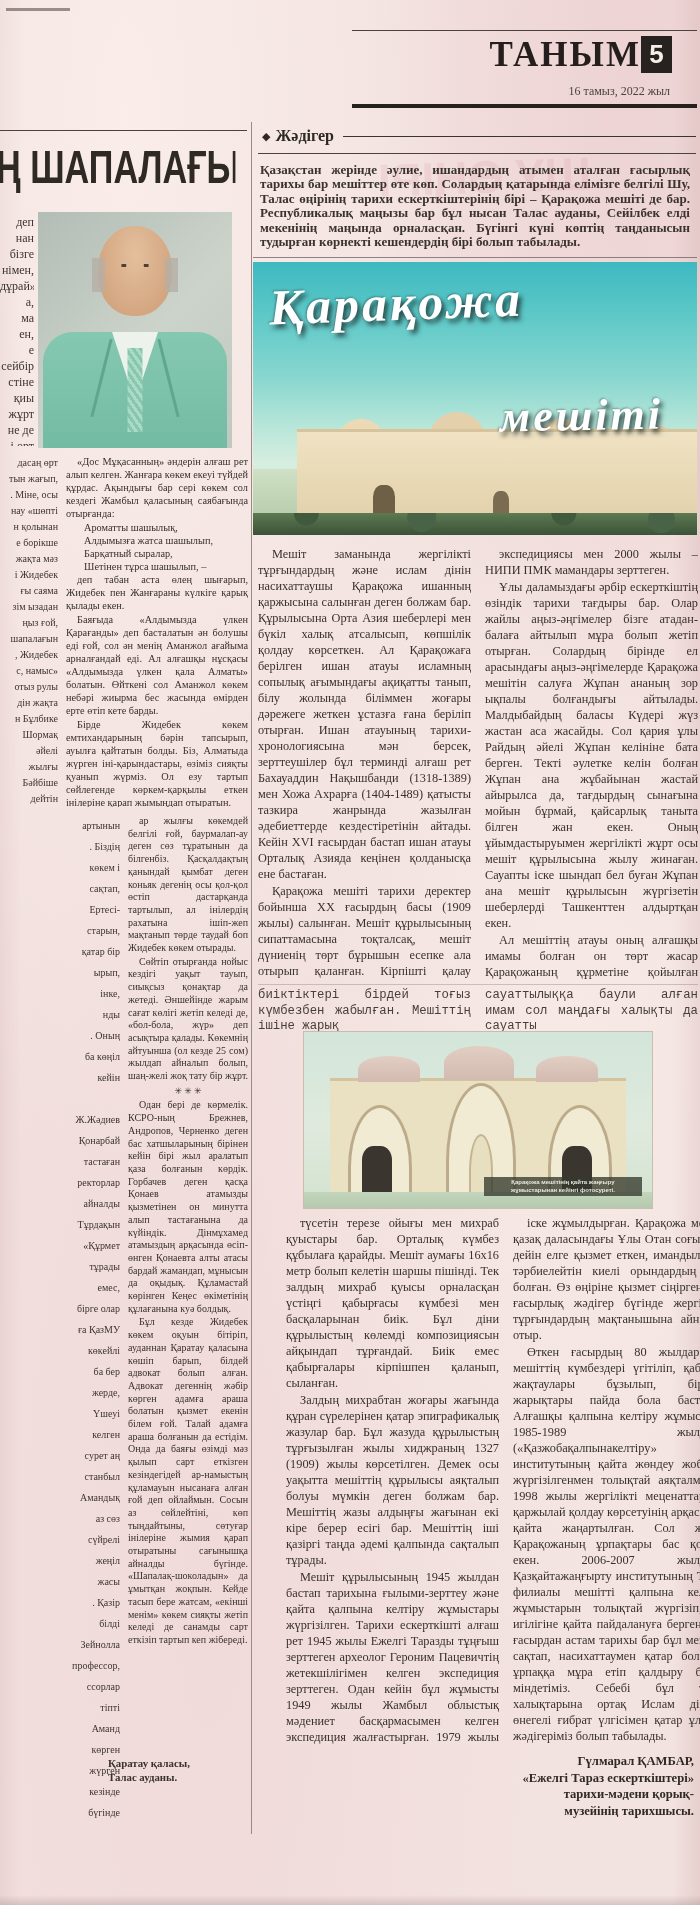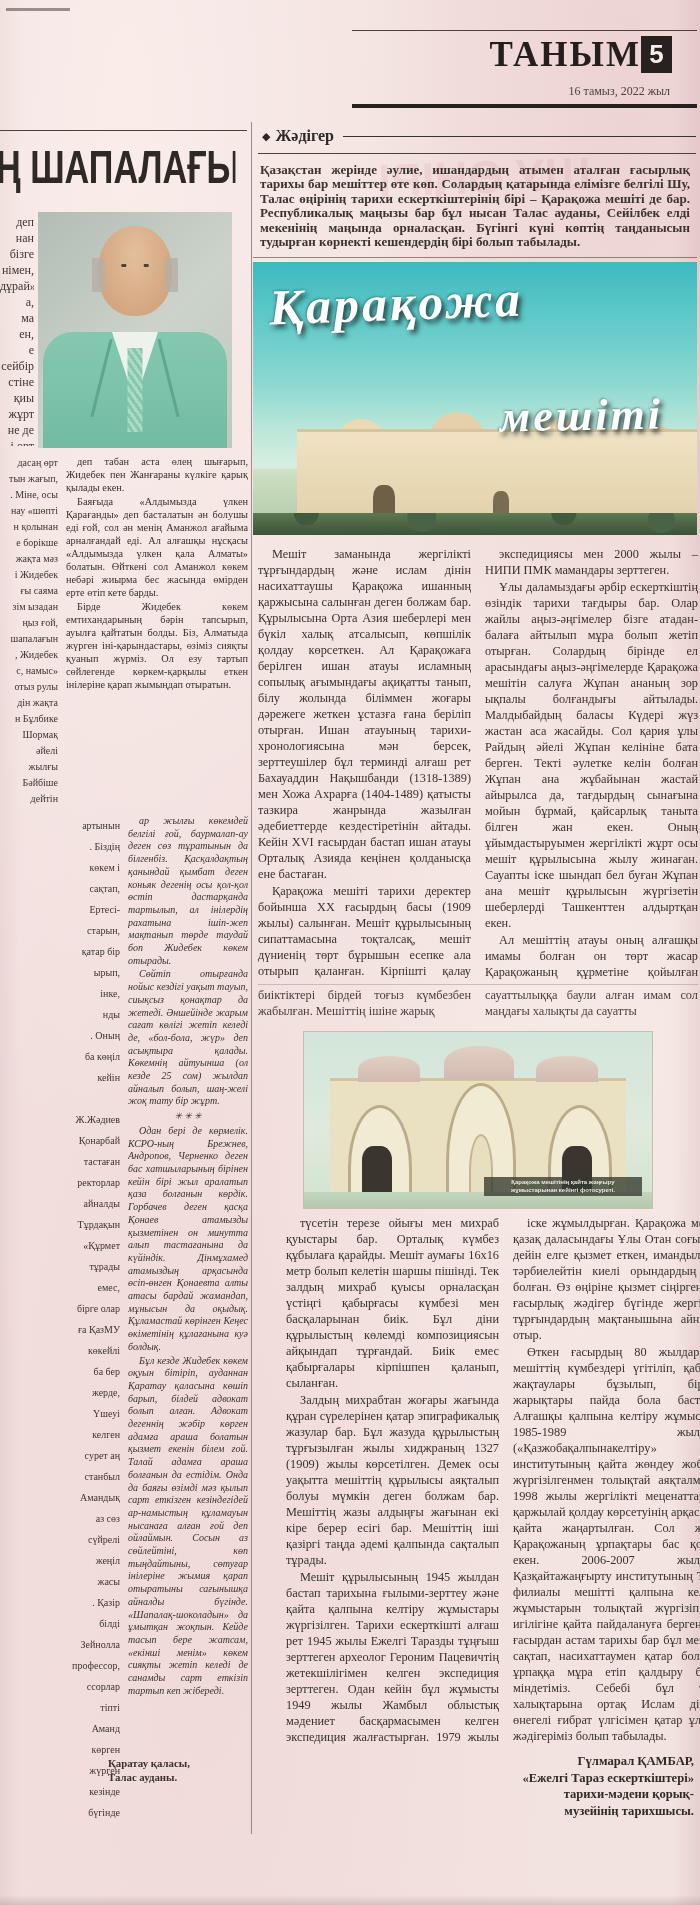--- a/index.html
+++ b/index.html
@@ -50,21 +50,21 @@
   .pt-shirt{position:absolute;bottom:46px;left:50%;transform:translateX(-50%);width:46px;height:70px;
     background:#eef2ec;clip-path:polygon(0 0,100% 0,50% 100%);}
   .pt-tie{position:absolute;bottom:16px;left:50%;transform:translateX(-50%);width:15px;height:84px;
     background:repeating-linear-gradient(55deg,#a9dcc6 0 3px,#8ac5ae 3px 6px);}
   .pt-lapel{position:absolute;bottom:30px;width:3px;height:80px;background:#5fa68e;}
   .underphoto{position:absolute;left:66px;top:455px;width:182px;height:352px;overflow:hidden;
     font-size:10.3px;line-height:13px;text-align:justify;}
   .para{text-indent:11px;margin:0 0 1px 0;}
   .verse-line{padding-left:18px;line-height:13px;}
   .colB{position:absolute;left:128px;top:815px;width:120px;height:930px;overflow:hidden;
-    font-size:10px;line-height:12.7px;text-align:justify;font-style:italic;}
+    font-size:10px;line-height:12.7px;text-align:justify;}
   .left-signature{position:absolute;left:108px;top:1756px;width:140px;text-align:left;
     font-weight:bold;font-size:10.8px;line-height:14px;}
   
   .rubric-row{position:absolute;left:262px;top:127px;width:434px;display:flex;align-items:center;}
   .rubric-bullet{font-size:11px;margin-right:5px;color:#2e2925;}
   .rubric{font-weight:bold;font-size:16px;color:#2e2925;}
   .rubric-line{flex:1;border-top:1.6px solid #3a332e;margin-left:9px;}
   .lead{position:absolute;left:260px;top:163px;width:430px;height:88px;overflow:hidden;
     font-weight:bold;font-size:13px;line-height:14.4px;text-align:justify;color:#3b332d;}
   .photo1{position:absolute;left:253px;top:262px;width:444px;height:273px;overflow:hidden;
@@ -95,21 +95,21 @@
     text-shadow:3px 4px 5px rgba(25,40,40,.8),-1px -1px 2px rgba(25,40,40,.35);}
   .p1-title2{position:absolute;right:34px;top:128px;font-style:italic;font-weight:bold;font-size:44px;
     color:#fff;letter-spacing:3px;transform:rotate(-1deg);
     text-shadow:3px 4px 5px rgba(25,40,40,.8),-1px -1px 2px rgba(25,40,40,.35);}
   .colgroup{position:absolute;left:258px;width:440px;display:flex;gap:14px;}
   .colgroup .col{flex:1;overflow:hidden;font-size:12.3px;line-height:16px;text-align:justify;}
   .cg1{top:546px;height:436px;}
   .cg2{top:1215px;height:532px;margin-left:28px;}
   .colgroup .para{text-indent:14px;}
   .artifact{position:absolute;left:258px;top:984px;width:440px;height:44px;display:flex;gap:14px;
-    border-top:1px solid rgba(120,100,96,.35);padding-top:3px;opacity:.92;}
+    border-top:1px solid rgba(120,100,96,.35);padding-top:3px;opacity:.92;font-family:Liberation Mono, monospace;}
   .artifact .col{flex:1;overflow:hidden;font-size:12.3px;line-height:15.5px;text-align:justify;}
   .photo2{position:absolute;left:304px;top:1032px;width:348px;height:176px;overflow:hidden;
     background:linear-gradient(180deg,#d3e5da 0%,#dfeadd 55%,#d3e2cf 100%);
     box-shadow:0 0 0 1px #cbbcae;}
   .p2-bldg{position:absolute;left:26px;right:26px;top:46px;bottom:16px;background:#eae1c3;
     box-shadow:inset 0 3px 0 #d3c49f;}
   .p2-dome{position:absolute;border-radius:50% 50% 0 0;
     background:linear-gradient(180deg,#e2cec3,#d2bab0);}
   .p2-dome.d1{left:54px;top:24px;width:62px;height:26px;}
   .p2-dome.d2{left:140px;top:14px;width:70px;height:34px;}
@@ -203,20 +203,27 @@
       <div class="frag-line">дін жақта</div>
       <div class="frag-line">н Бұлбике</div>
       <div class="frag-line">Шормақ</div>
       <div class="frag-line">әйелі</div>
       <div class="frag-line">жылғы</div>
       <div class="frag-line">Бәйбіше</div>
       <div class="frag-line">дейтін</div>
     </div>
 
   <div class="underphoto">
+    <p class="para">«Дос Мұқасанның» әндерін алғаш рет алып келген. Жанғара көкем екеуі түйдей құрдас. Ақындығы бар сері көкем сол кездегі Жамбыл қаласының саябағында отырғанда:</p>
+    <div>
+        <div class="verse-line">Ароматты шашылық,</div>
+        <div class="verse-line">Алдымызға жатса шашылып,</div>
+        <div class="verse-line">Барқатный сыралар,</div>
+        <div class="verse-line">Шетінен тұрса шашылып, –</div>
+      </div>
     <p class="para">деп табан аста өлең шығарып, Жидебек пен Жанғараны күлкіге қарық қылады екен.</p>
     <p class="para">Баяғыда «Алдымызда үлкен Қарағанды» деп басталатын ән болушы еді ғой, сол ән менің Аманжол ағайыма арналғандай еді. Ал алғашқы нұсқасы «Алдымызда үлкен қала Алматы» болатын. Өйткені сол Аманжол көкем небәрі жиырма бес жасында өмірден ерте өтіп кете барды.</p>
     <p class="para">Бірде Жидебек көкем емтихандарының бәрін тапсырып, ауылға қайтатын болды. Біз, Алматыда жүрген іні-қарындастары, өзіміз сияқты қуанып жүрміз. Ол езу тартып сөйлегенде көркем-қарқылы еткен інілеріне қарап жымыңдап отыратын.</p>
   </div>
 
   <div class="fragcol frag-lower">
       <div class="frag-line">артынын</div>
       <div class="frag-line">. Біздің</div>
       <div class="frag-line">көкем і</div>
       <div class="frag-line">сақтап,</div>

